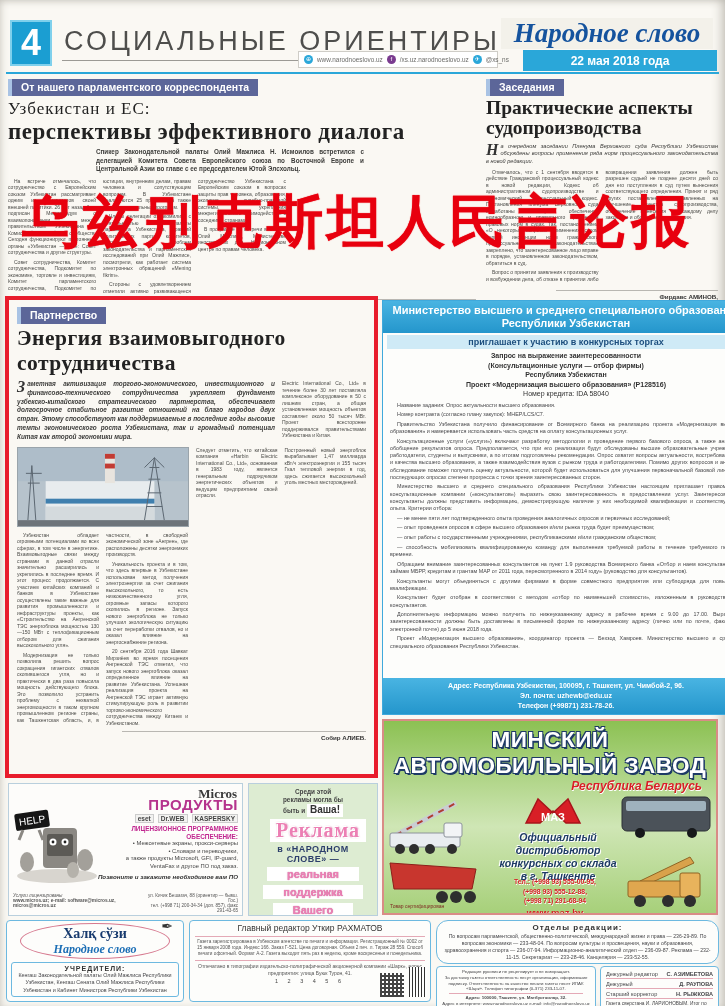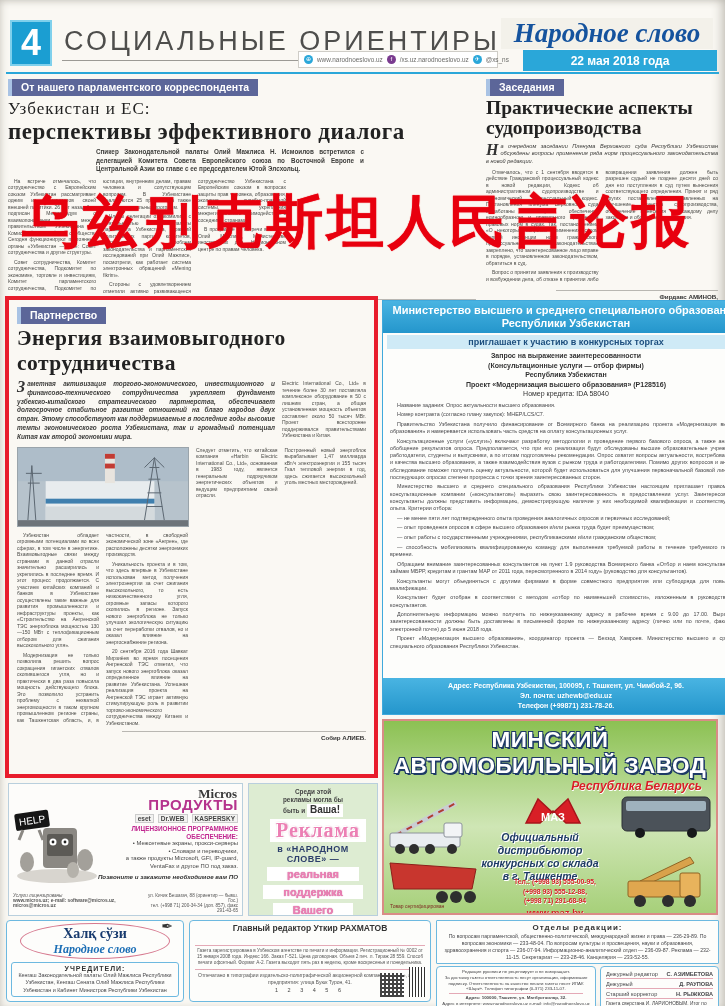--- a/index.html
+++ b/index.html
@@ -86,21 +86,21 @@
 
   
   .maz { position:absolute; left:382px; top:719px; width:336px; height:196px; border:2px solid #d98c86;
          background:linear-gradient(#8cc153, #cfe6b5 55%, #a7d07a); overflow:hidden; }
   .maz-title { text-align:center; font-size:22.5px; font-weight:bold; color:#fff; letter-spacing:0.5px;
                font-family:"Liberation Sans",sans-serif; margin-top:6px;
                text-shadow:-1px -1px 0 #1e3a66, 1px -1px 0 #1e3a66, -1px 1px 0 #1e3a66, 1.5px 1.5px 0 #1e3a66; }
   .maz-belarus { text-align:right; font-size:12px; font-weight:bold; font-style:italic; color:#d81f26;
                  padding-right:14px; text-shadow:0.5px 0.5px 0 #fff; }
   .maz-mid { position:relative; height:118px; }
-  .maz-dist { position:absolute; left:76px; top:38px; width:160px; text-align:center; font-size:10.5px;
+  .maz-dist { position:absolute; left:94px; top:38px; width:160px; text-align:center; font-size:10.5px;
               font-weight:bold; font-style:italic; color:#1e3a66; line-height:1.25;
               text-shadow:1px 1px 0 #fff, -1px -1px 0 #fff; }
   .maz-tel { position:absolute; left:96px; top:84px; width:150px; text-align:center; font-size:6.8px;
              font-weight:bold; color:#d81f26; line-height:1.4; text-shadow:0.5px 0.5px 0 #fff; }
   .maz-web { font-size:9.5px; }
   .maz-cert { position:absolute; left:6px; bottom:2px; font-size:5px; color:#7e2b24; }
   .maz svg { position:absolute; }
 
   
   .ads-row { position:absolute; left:8px; top:783px; width:370px; height:133px; display:flex; gap:5px; }
@@ -135,32 +135,32 @@
   .f-left { width:178px; position:relative; }
   .f-logo { position:relative; width:150px; height:36px; margin:2px auto 0; border:1.5px solid #d6798f;
             border-radius:50%; text-align:center; padding-top:2px; }
   .f-logo .uz { font-family:"Liberation Serif",serif; font-weight:bold; font-size:14px; color:#173a6e; }
   .f-logo .ru { font-family:"Liberation Serif",serif; font-weight:bold; font-style:italic; font-size:12px; color:#1b6eb5; }
   .f-pen { position:absolute; right:-4px; top:-6px; font-size:14px; color:#333; }
   .f-founders { border:1px solid #6db9e0; border-radius:3px; margin:3px 4px; padding:2px 3px; text-align:center; }
   .f-founders .t { font-weight:bold; font-size:7px; letter-spacing:1px; color:#333; }
   .f-founders .b { font-size:5.4px; line-height:1.35; }
   .f-mid { width:242px; padding:2px 5px; position:relative; }
-  .f-editor { text-align:center; font-weight:bold; font-size:8.5px; color:#333; border-bottom:1px solid #e4a9b6; padding-bottom:12px; }
+  .f-editor { text-align:center; font-weight:normal; font-size:8.5px; color:#333; border-bottom:1px solid #e4a9b6; padding-bottom:3px; }
   .f-reg { font-size:4.7px; line-height:1.3; text-align:center; margin-top:2px; color:#555; }
   .f-reg2 { font-size:5px; line-height:1.3; text-align:center; margin-top:3px; border-top:1px solid #e4a9b6; padding-top:2px; color:#555; }
   .f-pages { text-align:center; font-size:5.5px; letter-spacing:4px; margin-top:2px; color:#444; }
   .f-qr { position:absolute; right:26px; bottom:4px; width:24px; height:24px;
           background:
             repeating-linear-gradient(0deg,#444 0 2px,transparent 2px 4px),
             repeating-linear-gradient(90deg,#444 0 2px,#fff 2px 4px); }
   .f-bar { position:absolute; right:3px; bottom:4px; width:18px; height:30px;
            background:repeating-linear-gradient(90deg,#333 0 1px,#fff 1px 3px); }
   .f-right { flex:1; display:flex; flex-direction:column; gap:2px; border:none; background:none; }
-  .f-depts { border:1.5px solid #6db9e0; border-radius:1px; background:#fdfdfb; padding:2px 5px; }
+  .f-depts { border:1.5px solid #6db9e0; border-radius:12px; background:#fdfdfb; padding:2px 5px; }
   .f-depts .t { text-align:center; font-weight:bold; font-size:8px; letter-spacing:1px; color:#333; }
   .f-depts .b { font-size:5.2px; line-height:1.35; text-align:center; margin-top:1px; }
   .f-right-row { display:flex; gap:4px; flex:1; }
   .f-notes { border:1.5px solid #6db9e0; border-radius:4px; background:#fdfdfb; width:160px; padding:2px 4px;
              font-size:4.4px; text-align:center; line-height:1.3; }
   .f-notes .sep { border-top:1px solid #e4a9b6; margin:1px 8px; }
   .f-staff { border:1.5px solid #6db9e0; border-radius:4px; background:#fdfdfb; flex:1; padding:2px 5px; font-size:5.6px; }
   .f-staff .row { display:flex; justify-content:space-between; border-bottom:1px solid #e4a9b6; padding:1.5px 0; }
   .f-staff .tail { font-size:4.8px; margin-top:2px; line-height:1.3; }
 

